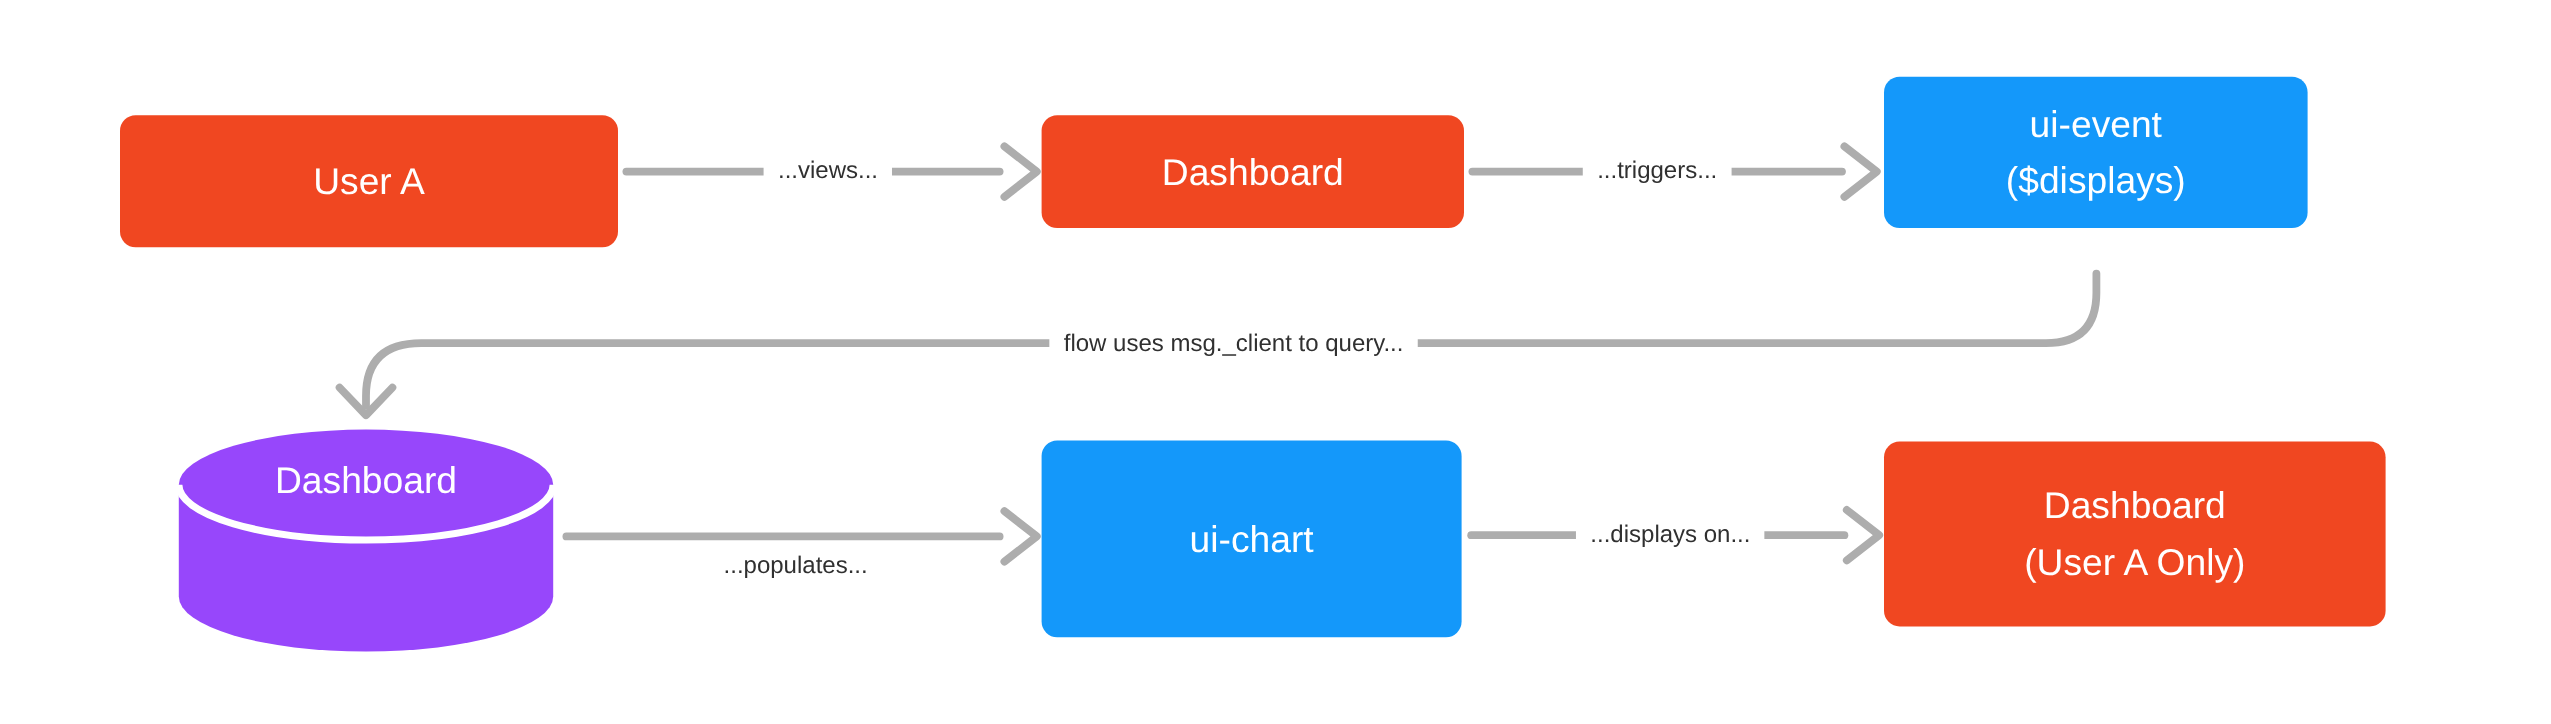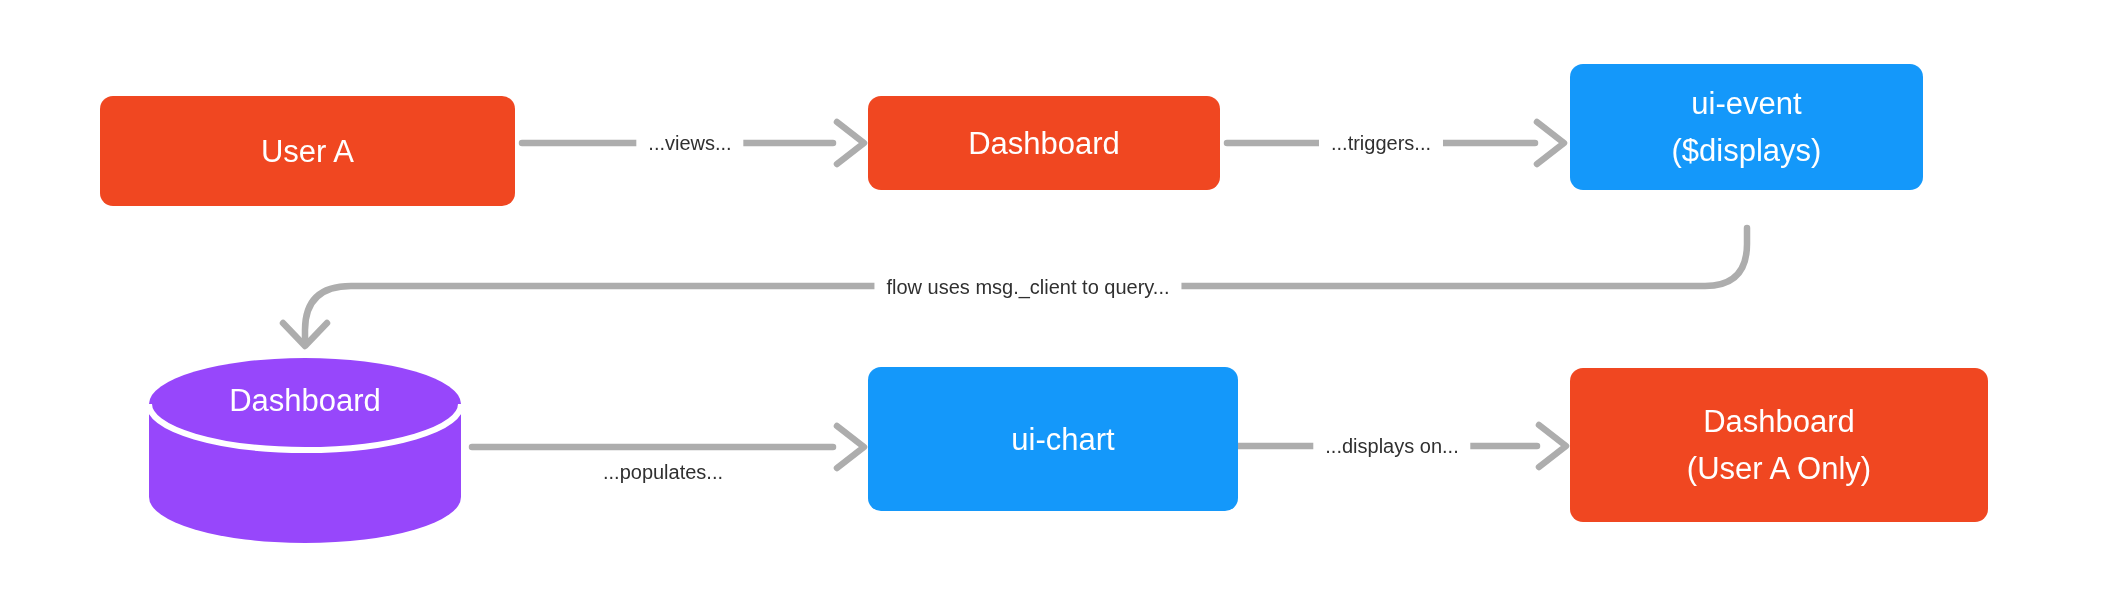--- a/index.html
+++ b/index.html
@@ -86,21 +86,21 @@
     <span>Dashboard</span>
   </div>
 
   <div class="node blue" style="left:1570px; top:64px; width:353px; height:126px;">
     <span>ui-event</span>
     <span>($displays)</span>
   </div>
 
   <div class="db-label" style="left:305px; top:401px;">Dashboard</div>
 
-  <div class="node blue" style="left:868px; top:367px; width:350px; height:144px;padding-left:20px;">
+  <div class="node blue" style="left:868px; top:367px; width:350px; height:164px;">
     <span>ui-chart</span>
   </div>
 
   <div class="node orange" style="left:1570px; top:368px; width:418px; height:154px;">
     <span>Dashboard</span>
     <span>(User A Only)</span>
   </div>
 
   <div class="edge-label" style="left:690px; top:143px;">...views...</div>
 

